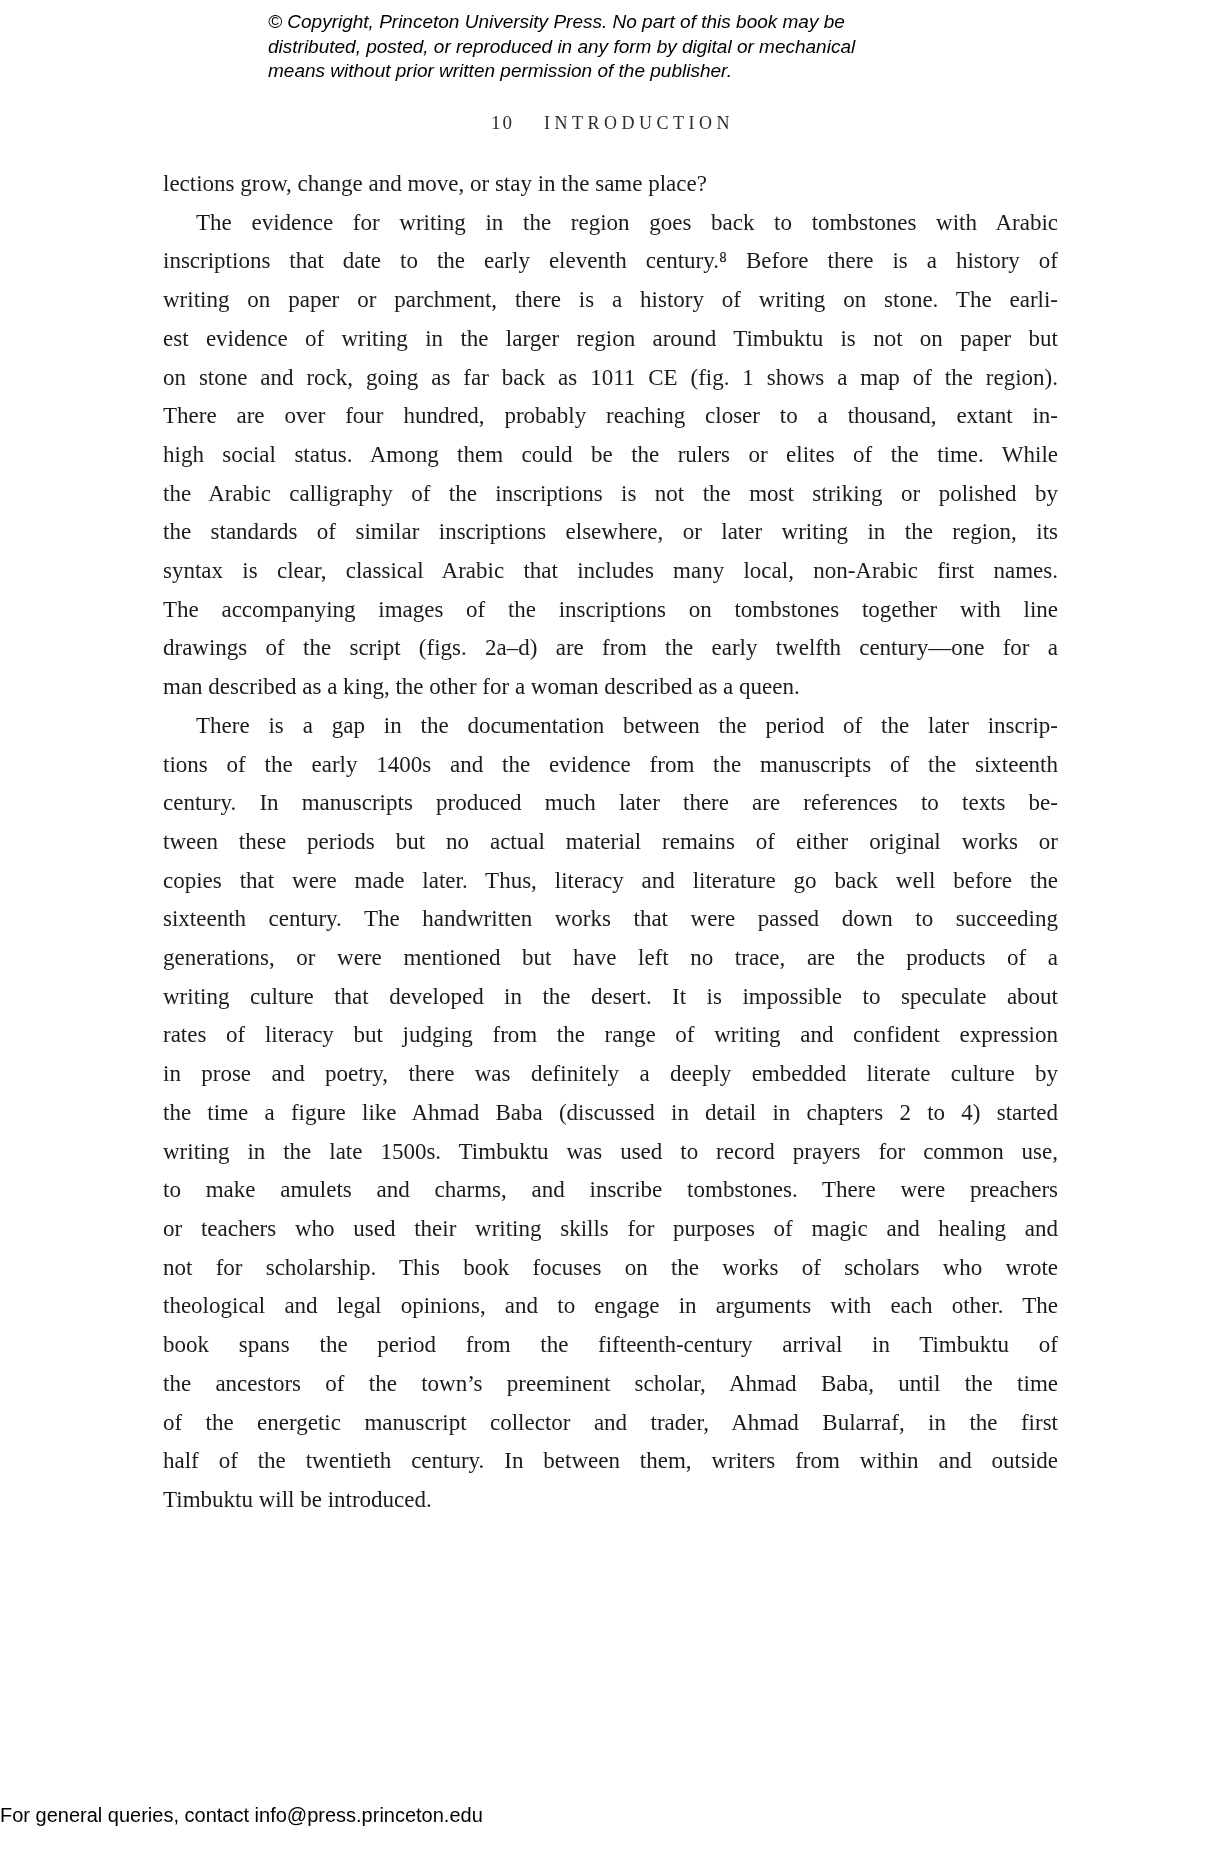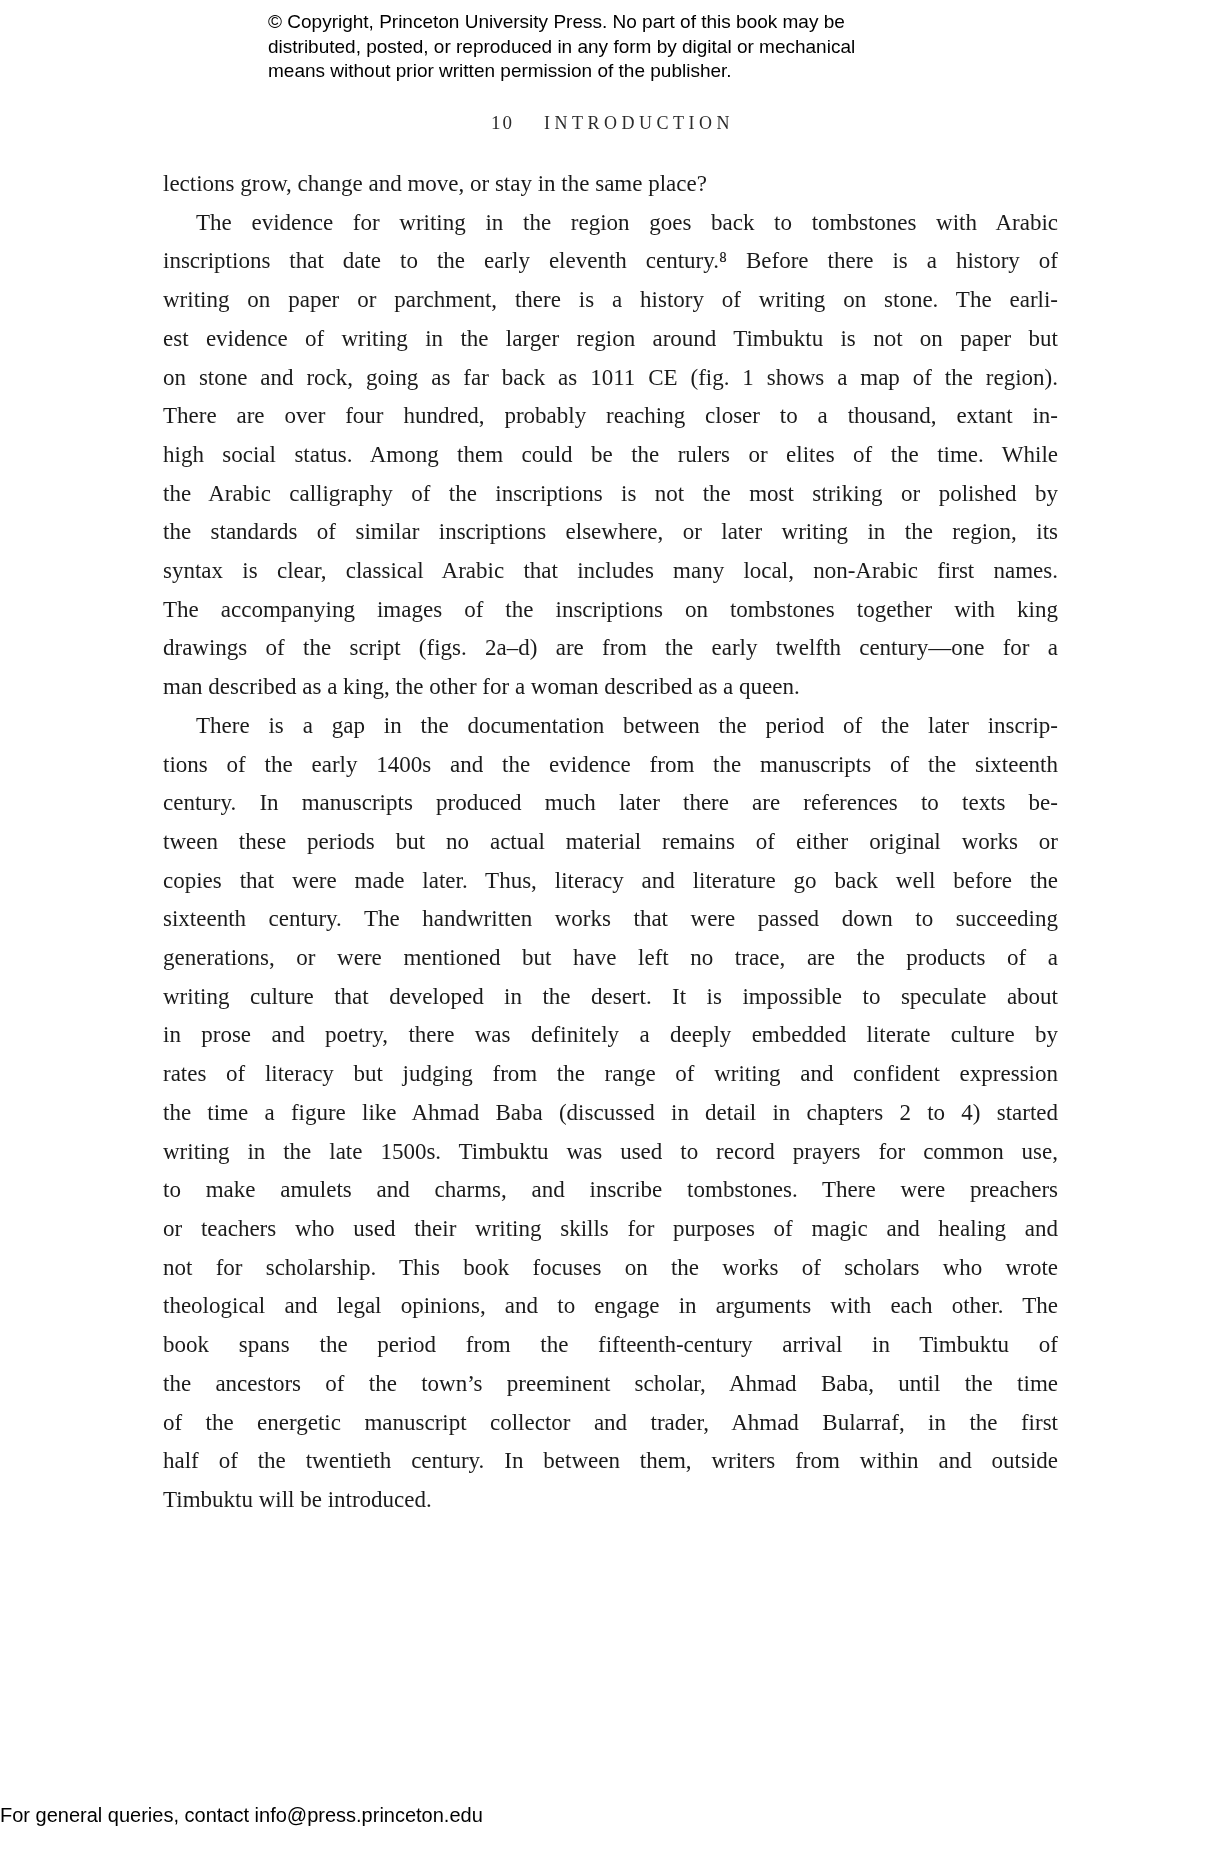--- a/index.html
+++ b/index.html
@@ -16,20 +16,21 @@
   }
   .copyright {
     position: absolute;
     left: 268px; top: 10px;
     width: 760px;
     font-family: "Liberation Sans", sans-serif;
     font-size: 19px;
     line-height: 24.5px;
     color: #000000;
     white-space: pre-line;
+    font-style: italic;
   }
   .running-head {
     position: absolute;
     top: 112px; left: 0;
     width: 100%;
     text-align: center;
     color: #2b2b2b;
   }
   .page-number {
     font-size: 19px;
@@ -86,35 +87,35 @@
         <div class="line indent">The evidence for writing in the region goes back to tombstones with Arabic</div>
         <div class="line">inscriptions that date to the early eleventh century.⁸ Before there is a history of</div>
         <div class="line">writing on paper or parchment, there is a history of writing on stone. The earli-</div>
         <div class="line">est evidence of writing in the larger region around Timbuktu is not on paper but</div>
         <div class="line">on stone and rock, going as far back as 1011 CE (fig. 1 shows a map of the region).</div>
         <div class="line">There are over four hundred, probably reaching closer to a thousand, extant in-</div>
         <div class="line">high social status. Among them could be the rulers or elites of the time. While</div>
         <div class="line">the Arabic calligraphy of the inscriptions is not the most striking or polished by</div>
         <div class="line">the standards of similar inscriptions elsewhere, or later writing in the region, its</div>
         <div class="line">syntax is clear, classical Arabic that includes many local, non-Arabic first names.</div>
-        <div class="line">The accompanying images of the inscriptions on tombstones together with king</div>
+        <div class="line">The accompanying images of the inscriptions on tombstones together with line</div>
         <div class="line">drawings of the script (figs. 2a–d) are from the early twelfth century—one for a</div>
         <div class="line para-end">man described as a king, the other for a woman described as a queen.</div>
       </div>
       <div class="paragraph">
         <div class="line indent">There is a gap in the documentation between the period of the later inscrip-</div>
         <div class="line">tions of the early 1400s and the evidence from the manuscripts of the sixteenth</div>
         <div class="line">century. In manuscripts produced much later there are references to texts be-</div>
         <div class="line">tween these periods but no actual material remains of either original works or</div>
         <div class="line">copies that were made later. Thus, literacy and literature go back well before the</div>
         <div class="line">sixteenth century. The handwritten works that were passed down to succeeding</div>
         <div class="line">generations, or were mentioned but have left no trace, are the products of a</div>
         <div class="line">writing culture that developed in the desert. It is impossible to speculate about</div>
+        <div class="line">rates of literacy but judging from the range of writing and confident expression</div>
         <div class="line">in prose and poetry, there was definitely a deeply embedded literate culture by</div>
-        <div class="line">rates of literacy but judging from the range of writing and confident expression</div>
         <div class="line">the time a figure like Ahmad Baba (discussed in detail in chapters 2 to 4) started</div>
         <div class="line">writing in the late 1500s. Timbuktu was used to record prayers for common use,</div>
         <div class="line">to make amulets and charms, and inscribe tombstones. There were preachers</div>
         <div class="line">or teachers who used their writing skills for purposes of magic and healing and</div>
         <div class="line">not for scholarship. This book focuses on the works of scholars who wrote</div>
         <div class="line">theological and legal opinions, and to engage in arguments with each other. The</div>
         <div class="line">book spans the period from the fifteenth-century arrival in Timbuktu of</div>
         <div class="line">the ancestors of the town’s preeminent scholar, Ahmad Baba, until the time</div>
         <div class="line">of the energetic manuscript collector and trader, Ahmad Bularraf, in the first</div>
         <div class="line">half of the twentieth century. In between them, writers from within and outside</div>

